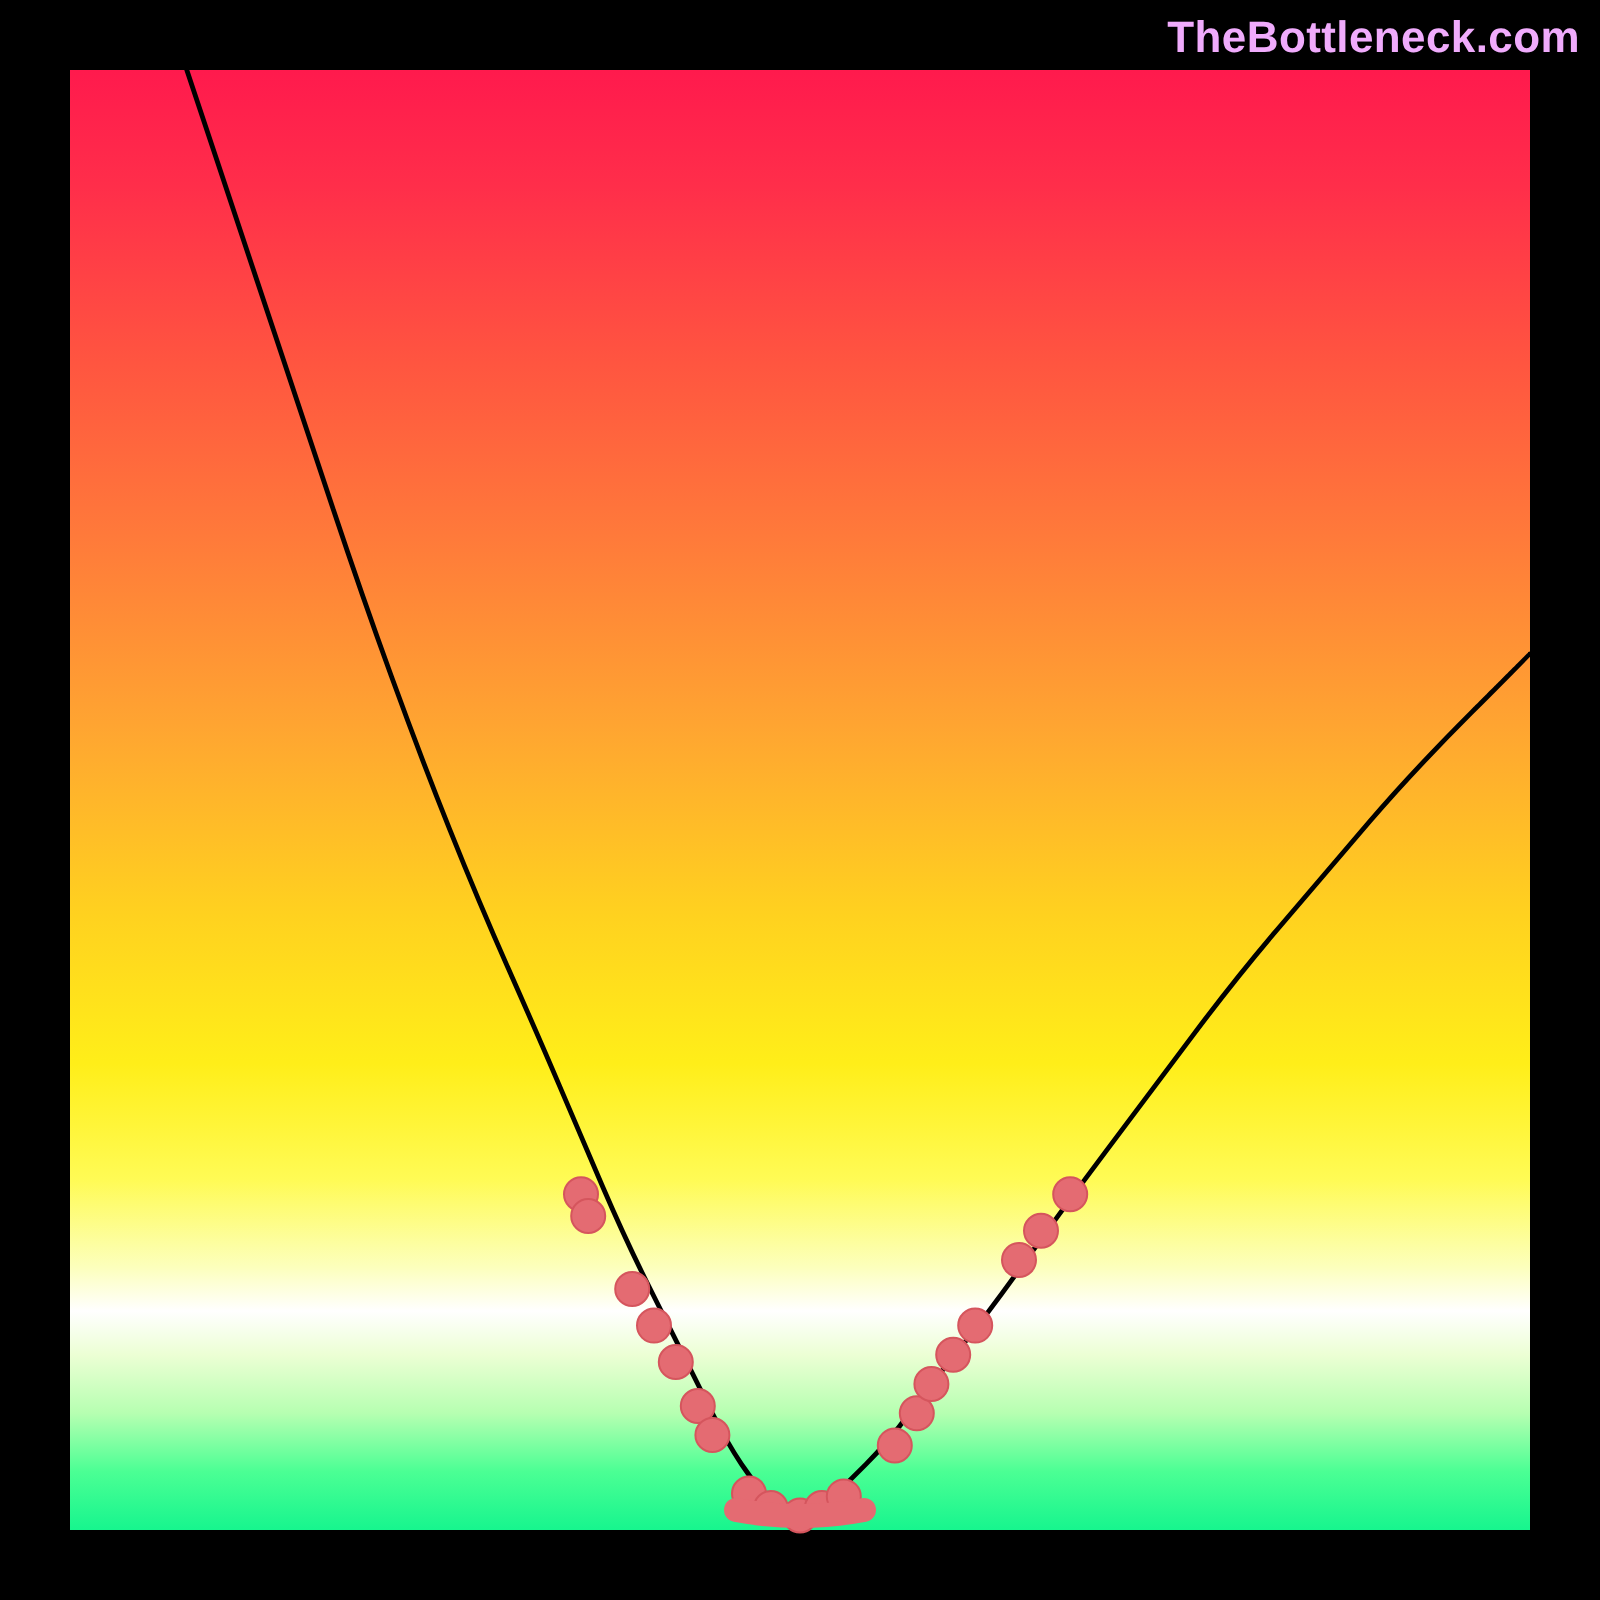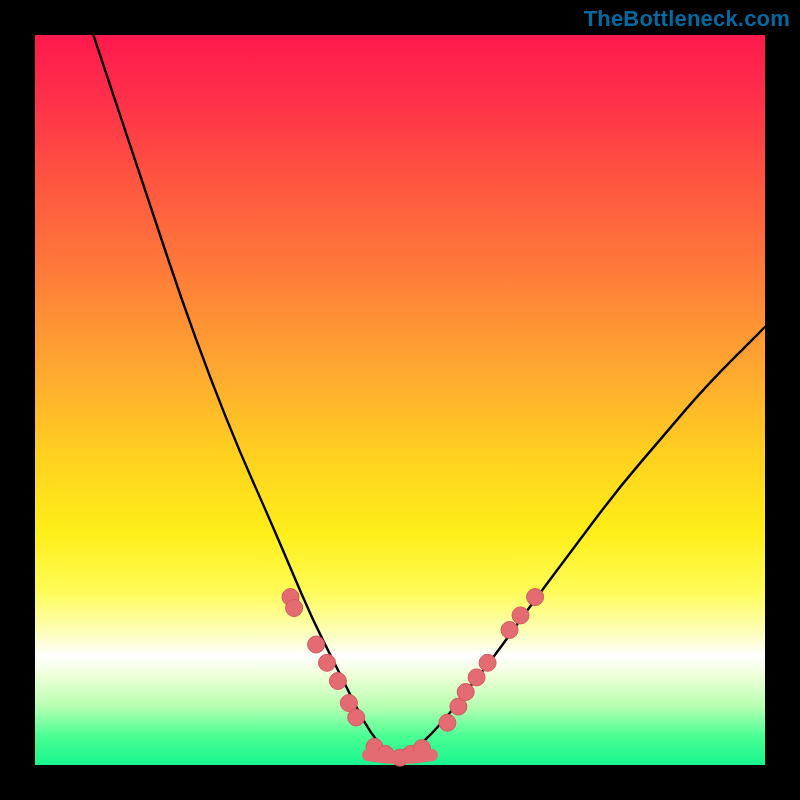--- a/index.html
+++ b/index.html
@@ -39,21 +39,21 @@
       #ecffd4 88%,
       #b6ffb1 92%,
       #4bff94 96%,
       #17f58e 100%
     );
   }
   .watermark {
     position: absolute;
     top: 6px;
     right: 10px;
-    color: #0369a1;
+    color: #f0abfc;
     font-size: 22px;
     font-weight: 600;
     user-select: none;
     letter-spacing: 0.2px;
   }
   svg.curve {
     position: absolute;
     left: 0;
     top: 0;
     width: 730px;

